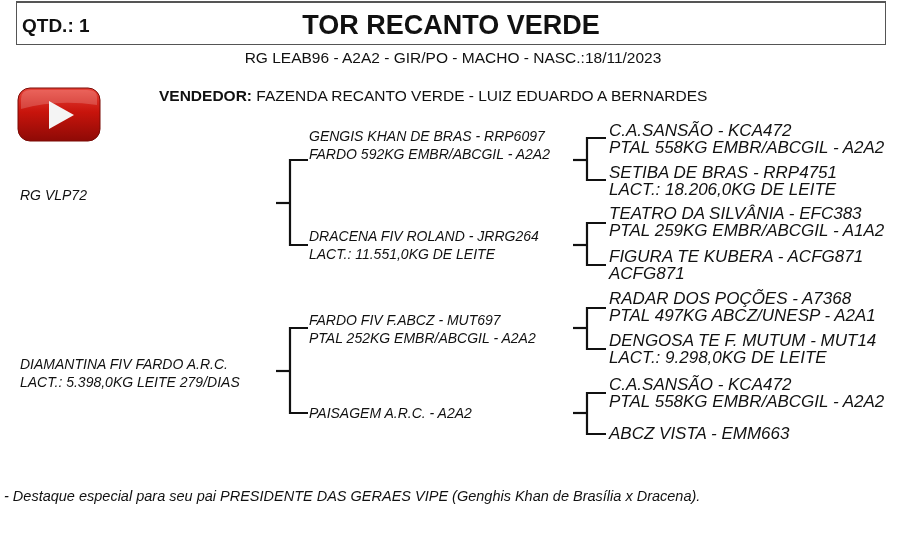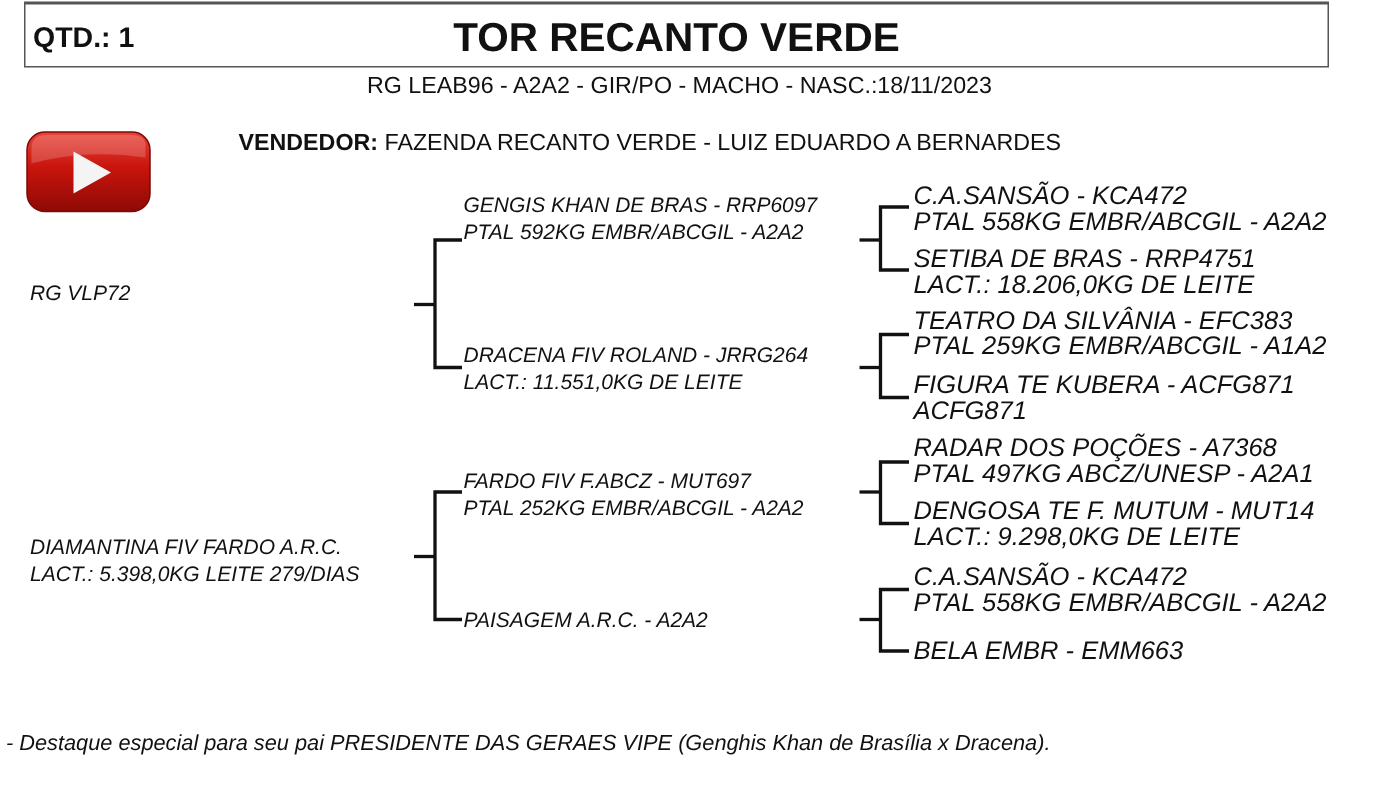--- a/index.html
+++ b/index.html
@@ -75,21 +75,21 @@
 <div class="ped" style="left:20px; top:186px;">
   <div>RG VLP72</div>
 </div>
 <div class="ped" style="left:20px; top:355px;">
   <div>DIAMANTINA  FIV  FARDO  A.R.C.</div>
   <div>LACT.: 5.398,0KG LEITE 279/DIAS</div>
 </div>
 
 <div class="ped" style="left:309px; top:127px;">
   <div>GENGIS KHAN DE BRAS - RRP6097</div>
-  <div>PTAL 592KG EMBR/ABCGIL - A2A2</div>
+  <div>FARDO 592KG EMBR/ABCGIL - A2A2</div>
 </div>
 <div class="ped" style="left:309px; top:227px;">
   <div>DRACENA FIV ROLAND - JRRG264</div>
   <div>LACT.: 11.551,0KG DE LEITE</div>
 </div>
 <div class="ped" style="left:309px; top:311px;">
   <div>FARDO FIV F.ABCZ - MUT697</div>
   <div>PTAL 252KG EMBR/ABCGIL - A2A2</div>
 </div>
 <div class="ped" style="left:309px; top:404px;">
@@ -118,16 +118,16 @@
 </div>
 <div class="ped sm" style="left:609px; top:333px;">
   <div>DENGOSA TE F. MUTUM - MUT14</div>
   <div>LACT.: 9.298,0KG DE LEITE</div>
 </div>
 <div class="ped sm" style="left:609px; top:377px;">
   <div>C.A.SANSÃO - KCA472</div>
   <div>PTAL 558KG EMBR/ABCGIL - A2A2</div>
 </div>
 <div class="ped sm" style="left:609px; top:426px;">
-  <div>BELA EMBR - EMM663</div>
+  <div>ABCZ VISTA - EMM663</div>
 </div>
 
 <div class="note">- Destaque especial para seu pai PRESIDENTE DAS GERAES VIPE (Genghis Khan de Brasília x Dracena).</div>
 
 </body></html>

